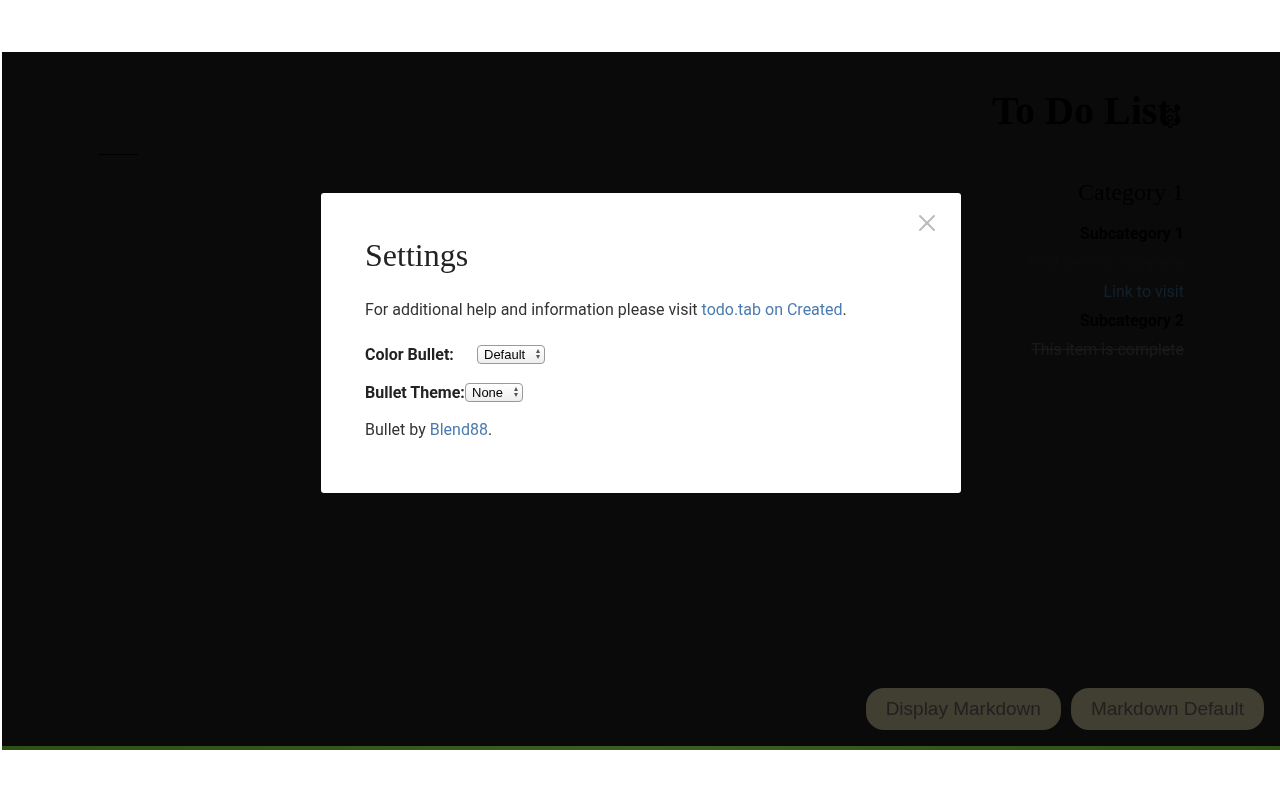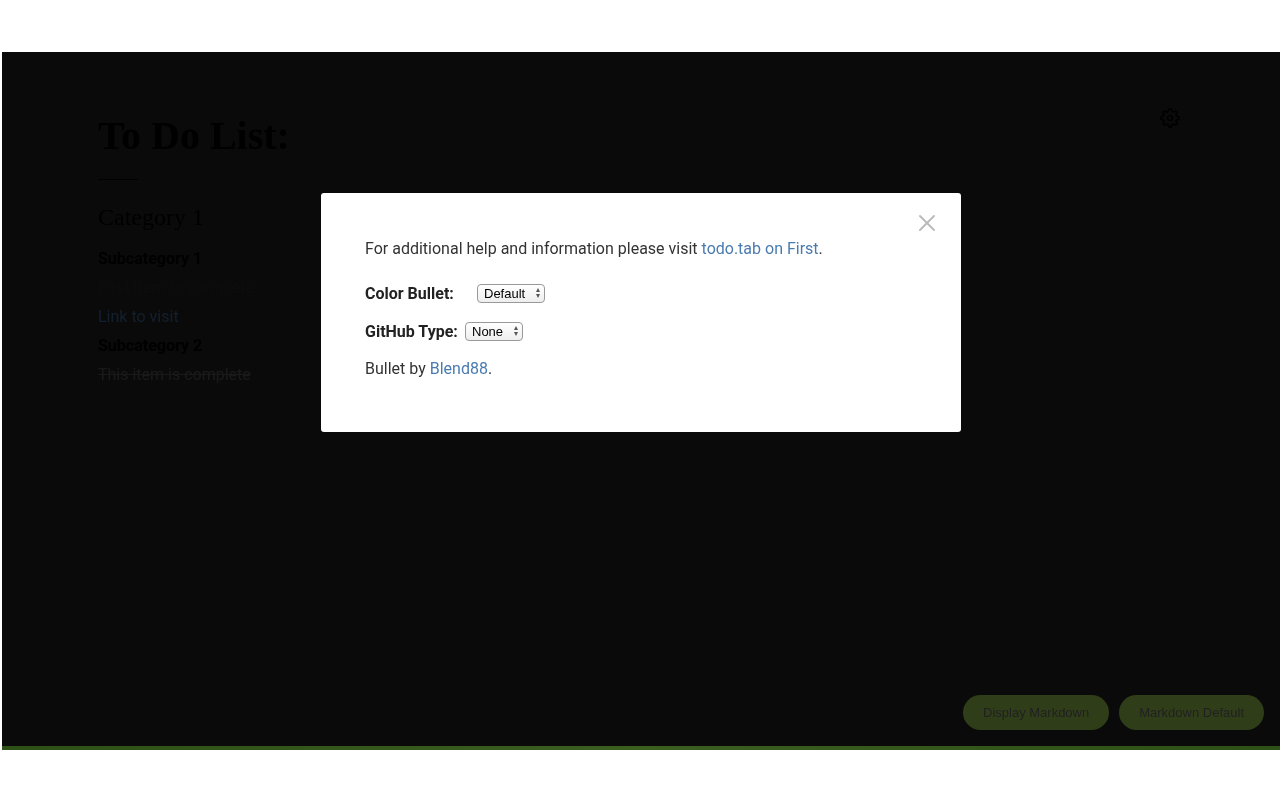--- a/index.html
+++ b/index.html
@@ -17,21 +17,22 @@
       position: relative;
     }
     
     .app-frame {
       position: absolute;
       top: 52px;
       left: 2px;
       right: 0;
       bottom: 54px;
       background: #282828;
-      padding: 60px 96px;
+      padding: 35px 96px;
+      text-align: right;
     }
     
     .bottom-bar {
       position: absolute;
       left: 2px;
       right: 0;
       height: 4px;
       bottom: 50px;
       background: linear-gradient(90deg, #2d5016 0%, #3a5f1f 50%, #2d5016 100%);
     }
@@ -97,26 +98,26 @@
     
     .footer-buttons {
       position: absolute;
       bottom: 70px;
       right: 16px;
       display: flex;
       gap: 10px;
     }
     
     .footer-btn {
-      background: #bef264;
+      background: #fef9c3;
       color: #808080;
       border: none;
       border-radius: 18px;
       padding: 10px 20px;
-      font-size: 13px;
+      font-size: 19px;
       cursor: pointer;
     }
     
     .overlay {
       position: absolute;
       top: 52px;
       left: 2px;
       right: 0;
       bottom: 54px;
       background: rgba(0, 0, 0, 0.75);
@@ -252,37 +253,38 @@
 <div class="overlay"></div>
 
 <div class="modal">
   <div class="modal-close">
     <svg viewBox="0 0 24 24" fill="none" stroke="currentColor" stroke-width="2" stroke-linecap="round">
       <line x1="5" y1="5" x2="19" y2="19"></line>
       <line x1="19" y1="5" x2="5" y2="19"></line>
     </svg>
   </div>
 
+  <h2 class="modal-title">Settings</h2>
 
   <p class="modal-text">
-    <span>For additional help and information please visit </span><a class="modal-link">todo.tab on First</a><span>.</span>
+    <span>For additional help and information please visit </span><a class="modal-link">todo.tab on Created</a><span>.</span>
   </p>
 
   <div class="setting-row">
     <span class="setting-label">Color Bullet:</span>
     <span class="select-wrapper">
       <select class="setting-select">
         <option>Default</option>
       </select>
       <span class="select-arrows"></span>
     </span>
   </div>
 
   <div class="setting-row">
-    <span class="setting-label" style="width:100px">GitHub Type:</span>
+    <span class="setting-label" style="width:100px">Bullet Theme:</span>
     <span class="select-wrapper">
       <select class="setting-select">
         <option>None</option>
       </select>
       <span class="select-arrows"></span>
     </span>
   </div>
 
   <p class="modal-footer-text">
     <span>Bullet by </span><a class="modal-link">Blend88</a><span>.</span>

